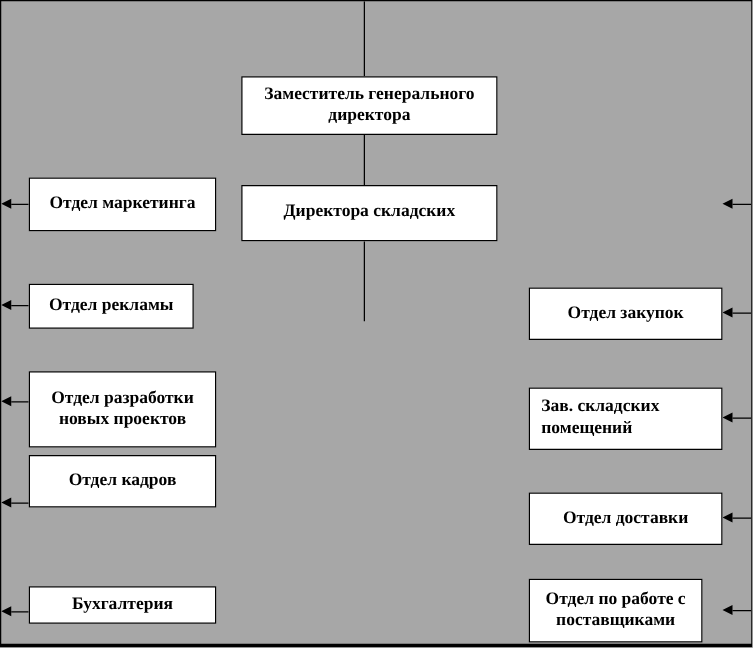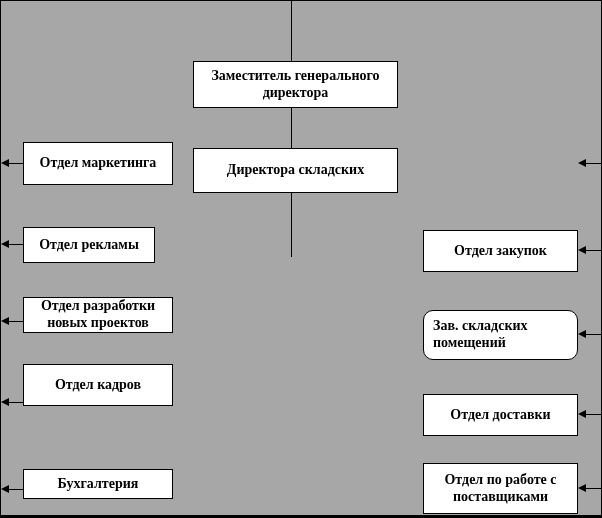--- a/index.html
+++ b/index.html
@@ -24,21 +24,20 @@
     font-weight:bold;
     font-size:14px;
     line-height:1.2;
     color:#000;
     padding:2px 4px;
   }
   .box.align-left{
     justify-content:center;
     text-align:left;
     padding-left:9px;
-    border-radius:10px;
   }
   .vline{
     position:absolute;
     width:1px;
     background:#000;
   }
   .hline{
     position:absolute;
     height:1px;
     background:#000;
@@ -81,21 +80,21 @@
 
   <div class="hline" style="left:8px;top:488px;width:14px"></div>
   <div class="arrow-left-head" style="left:0;top:484px"></div>
 
   <div class="box" style="left:22px;top:141px;width:150px;height:43px">
     <span>Отдел маркетинга</span>
   </div>
   <div class="box" style="left:22px;top:226px;width:132px;height:36px">
     <span>Отдел  рекламы</span>
   </div>
-  <div class="box" style="left:22px;top:296px;width:150px;height:36px">
+  <div class="box" style="left:22px;top:296px;width:150px;height:61px">
     <span>Отдел разработки новых проектов</span>
   </div>
   <div class="box" style="left:22px;top:363px;width:150px;height:42px">
     <span>Отдел кадров</span>
   </div>
   <div class="box" style="left:22px;top:468px;width:150px;height:30px">
     <span>Бухгалтерия</span>
   </div>
 
   <div class="hline" style="left:585px;top:162px;width:15px"></div>
@@ -115,17 +114,17 @@
 
   <div class="box" style="left:422px;top:229px;width:155px;height:42px">
     <span>Отдел закупок</span>
   </div>
   <div class="box align-left" style="left:422px;top:309px;width:155px;height:50px">
     <span>Зав. складских помещений</span>
   </div>
   <div class="box" style="left:422px;top:393px;width:155px;height:42px">
     <span>Отдел доставки</span>
   </div>
-  <div class="box" style="left:422px;top:462px;width:155px;height:51px">
+  <div class="box" style="left:422px;top:462px;width:139px;height:51px">
     <span>Отдел по работе с поставщиками</span>
   </div>
 
 </div>
 
 </body></html>

